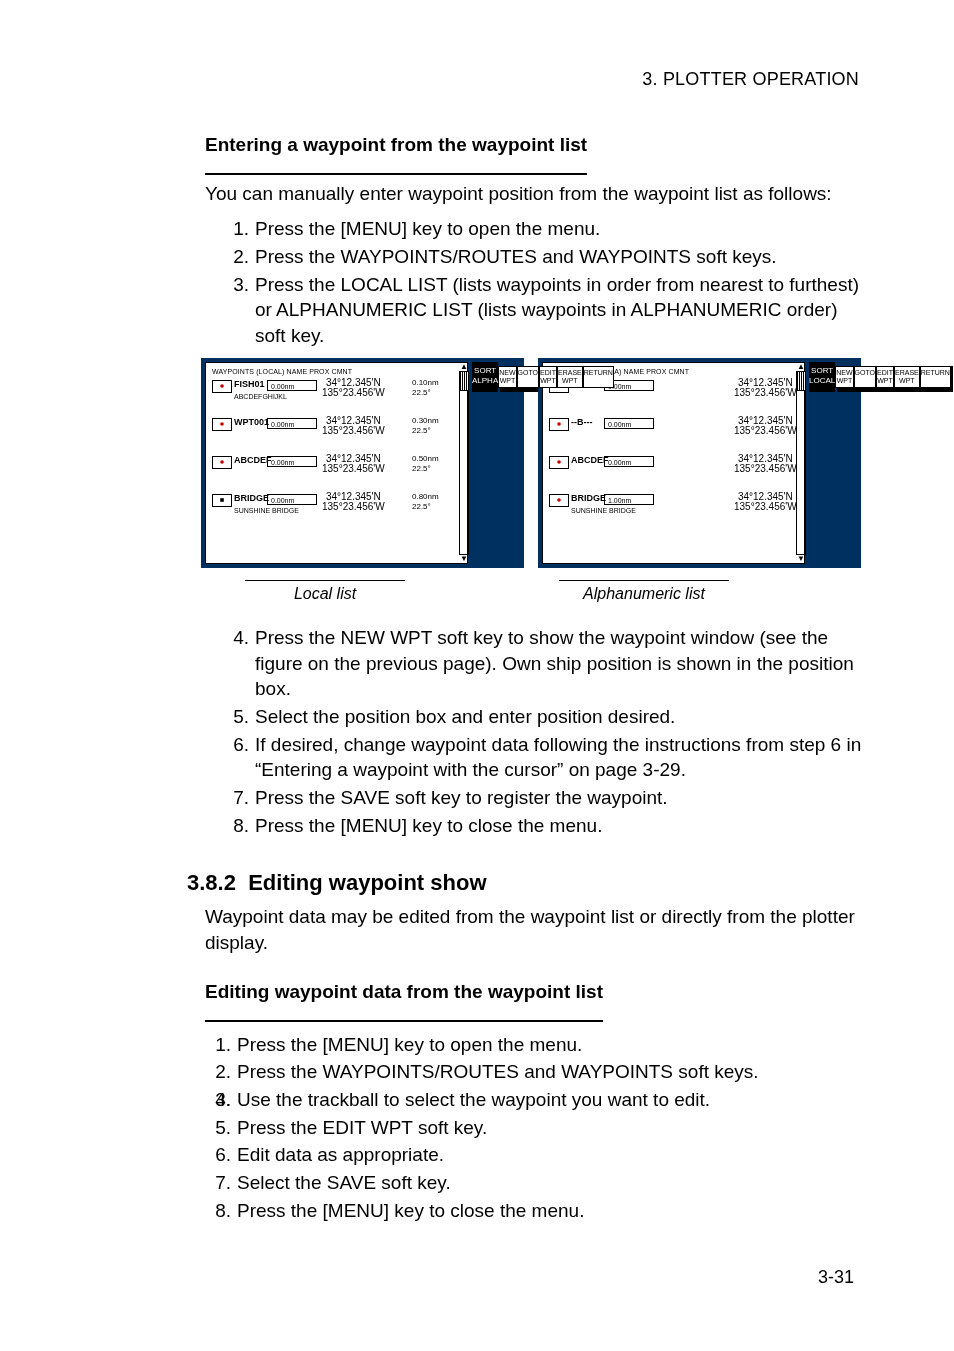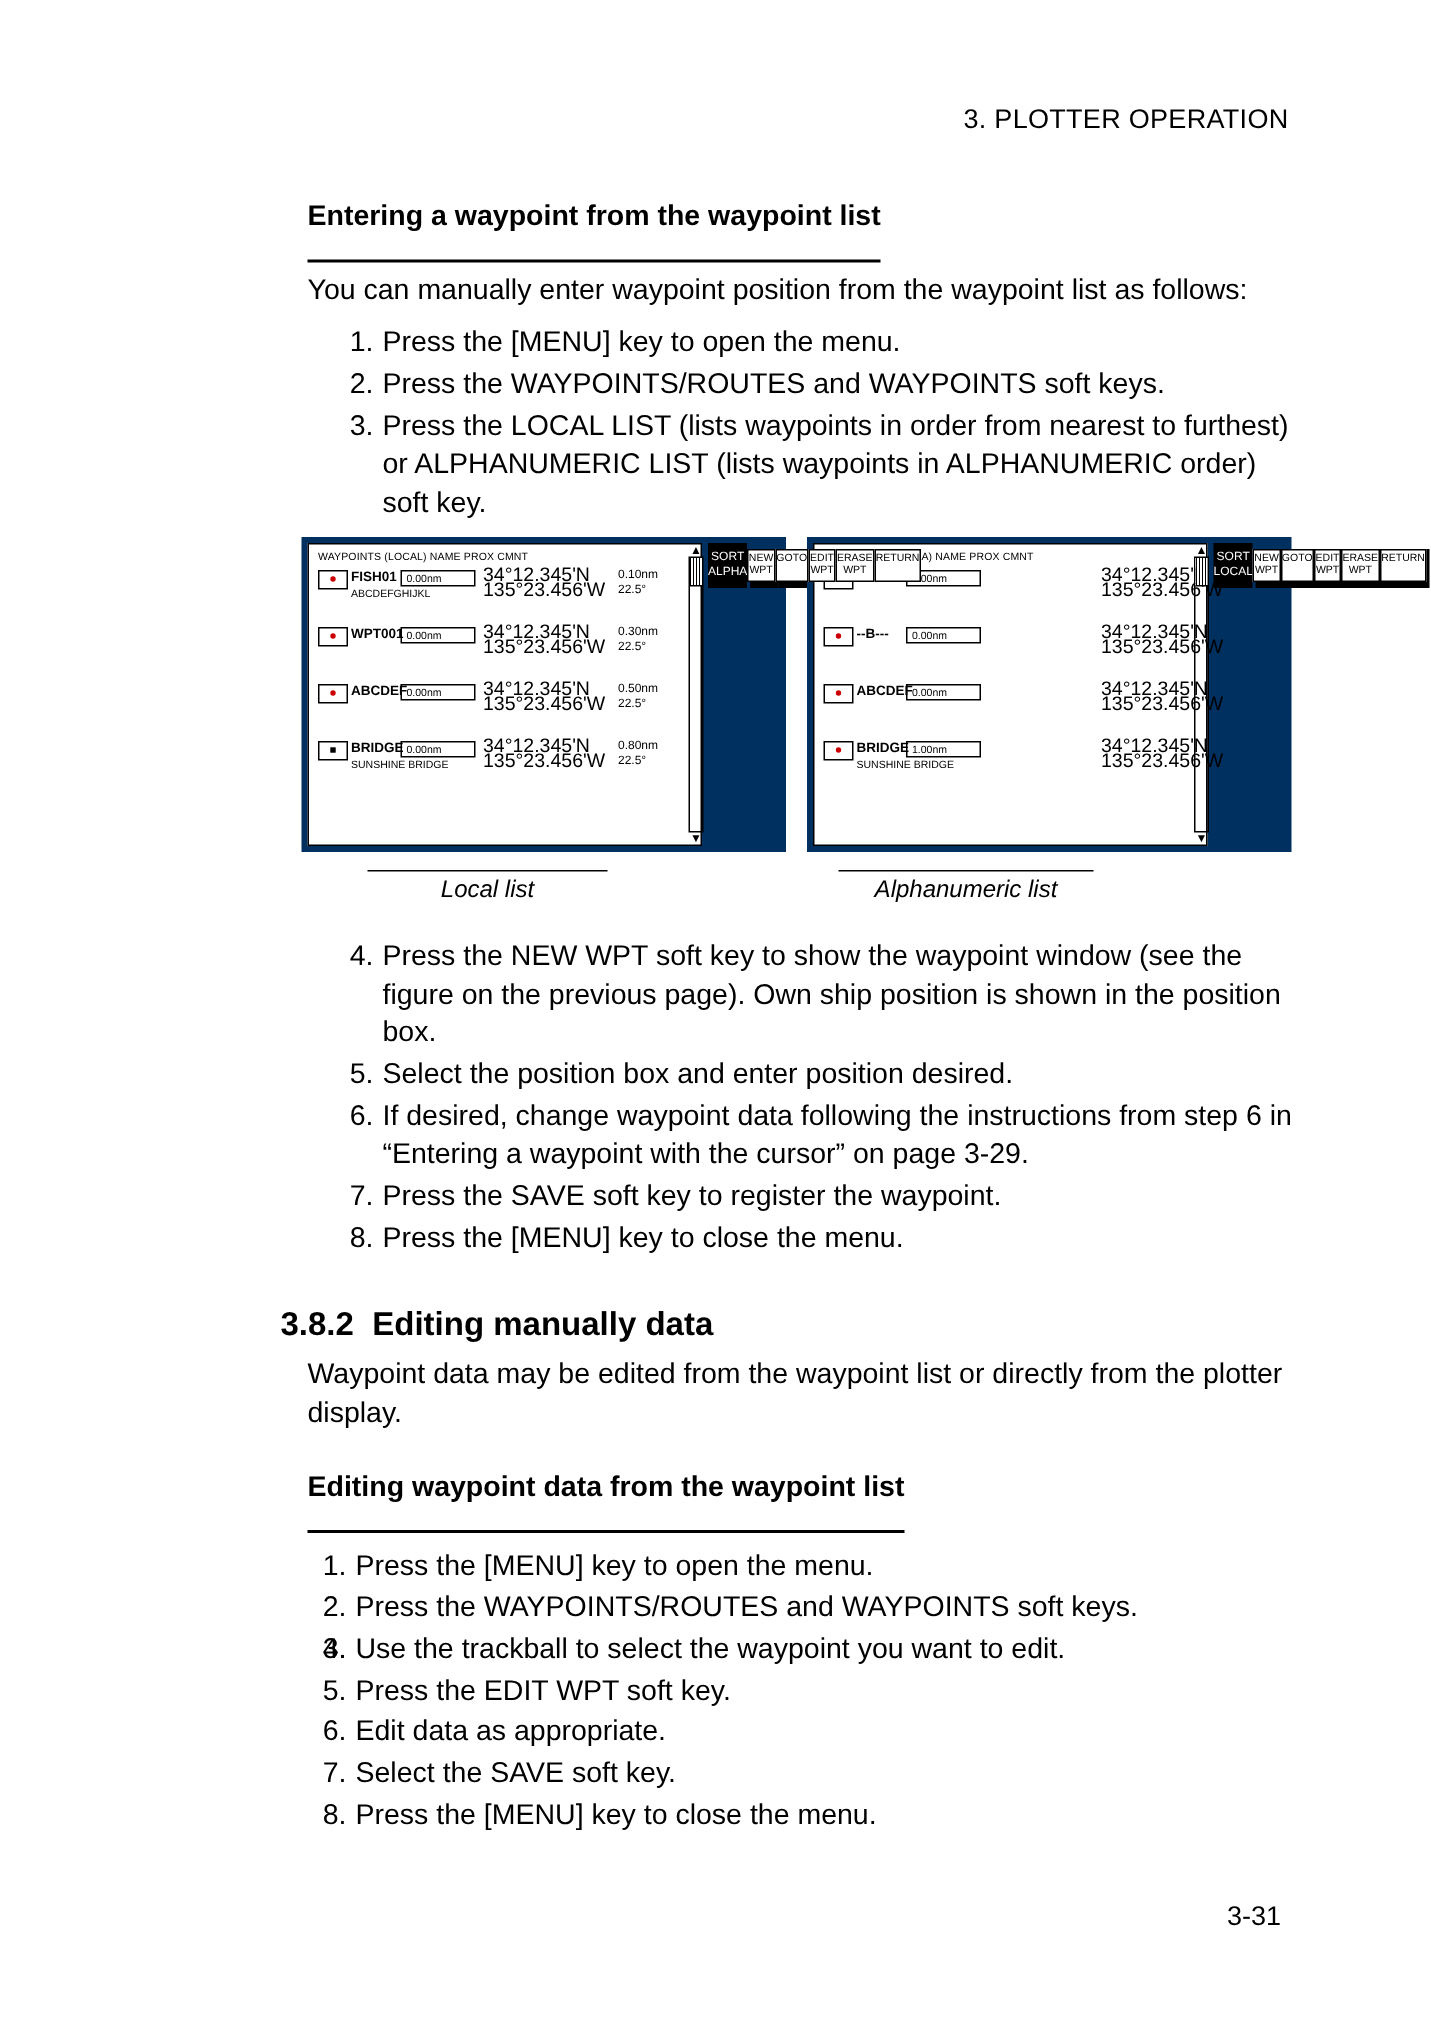--- a/index.html
+++ b/index.html
@@ -136,23 +136,23 @@
   .row .comment {
     position: absolute;
     left: 22px;
     top: 12px;
     font-size: 7px;
   }
   .row .ll {
     position: absolute;
     left: 110px;
     top: -2px;
-    font-size: 13px;
+    font-size: 10px;
     line-height: 10px;
-    text-align: left;
+    text-align: center;
   }
   .row .dist {
     position: absolute;
     left: 200px;
     top: -2px;
     font-size: 8px;
     line-height: 10px;
   }
   .local-only {}
   .alpha .ll { left: 185px; }
@@ -436,21 +436,21 @@
 
     <ol class="num" start="4" style="margin-top:20px">
       <li><span class="marker">4.</span><span>Press the NEW WPT soft key to show the waypoint window (see the figure on the previous page). Own ship position is shown in the position box.</span></li>
       <li><span class="marker">5.</span><span>Select the position box and enter position desired.</span></li>
       <li><span class="marker">6.</span><span>If desired, change waypoint data following the instructions from step 6 in “Entering a waypoint with the cursor” on page 3-29.</span></li>
       <li><span class="marker">7.</span><span>Press the SAVE soft key to register the waypoint.</span></li>
       <li><span class="marker">8.</span><span>Press the [MENU] key to close the menu.</span></li>
     </ol>
 
     <h3 class="ed-heading">
-      <span>3.8.2</span>&nbsp;&nbsp;<span>Editing manually data</span>
+      <span>3.8.2</span>&nbsp;&nbsp;<span>Editing waypoint show</span>
     </h3>
     <p>Waypoint data may be edited from the waypoint list or directly from the plotter display.</p>
 
     <div style="height:14px"></div>
     <div class="section-title">Editing waypoint data from the waypoint list</div>
 
     <ol class="num" style="margin-left:4px">
       <li><span class="marker">1.</span><span>Press the [MENU] key to open the menu.</span></li>
       <li><span class="marker">2.</span><span>Press the WAYPOINTS/ROUTES and WAYPOINTS soft keys.</span></li>
       <li><span class="marker">3.</span></li>

